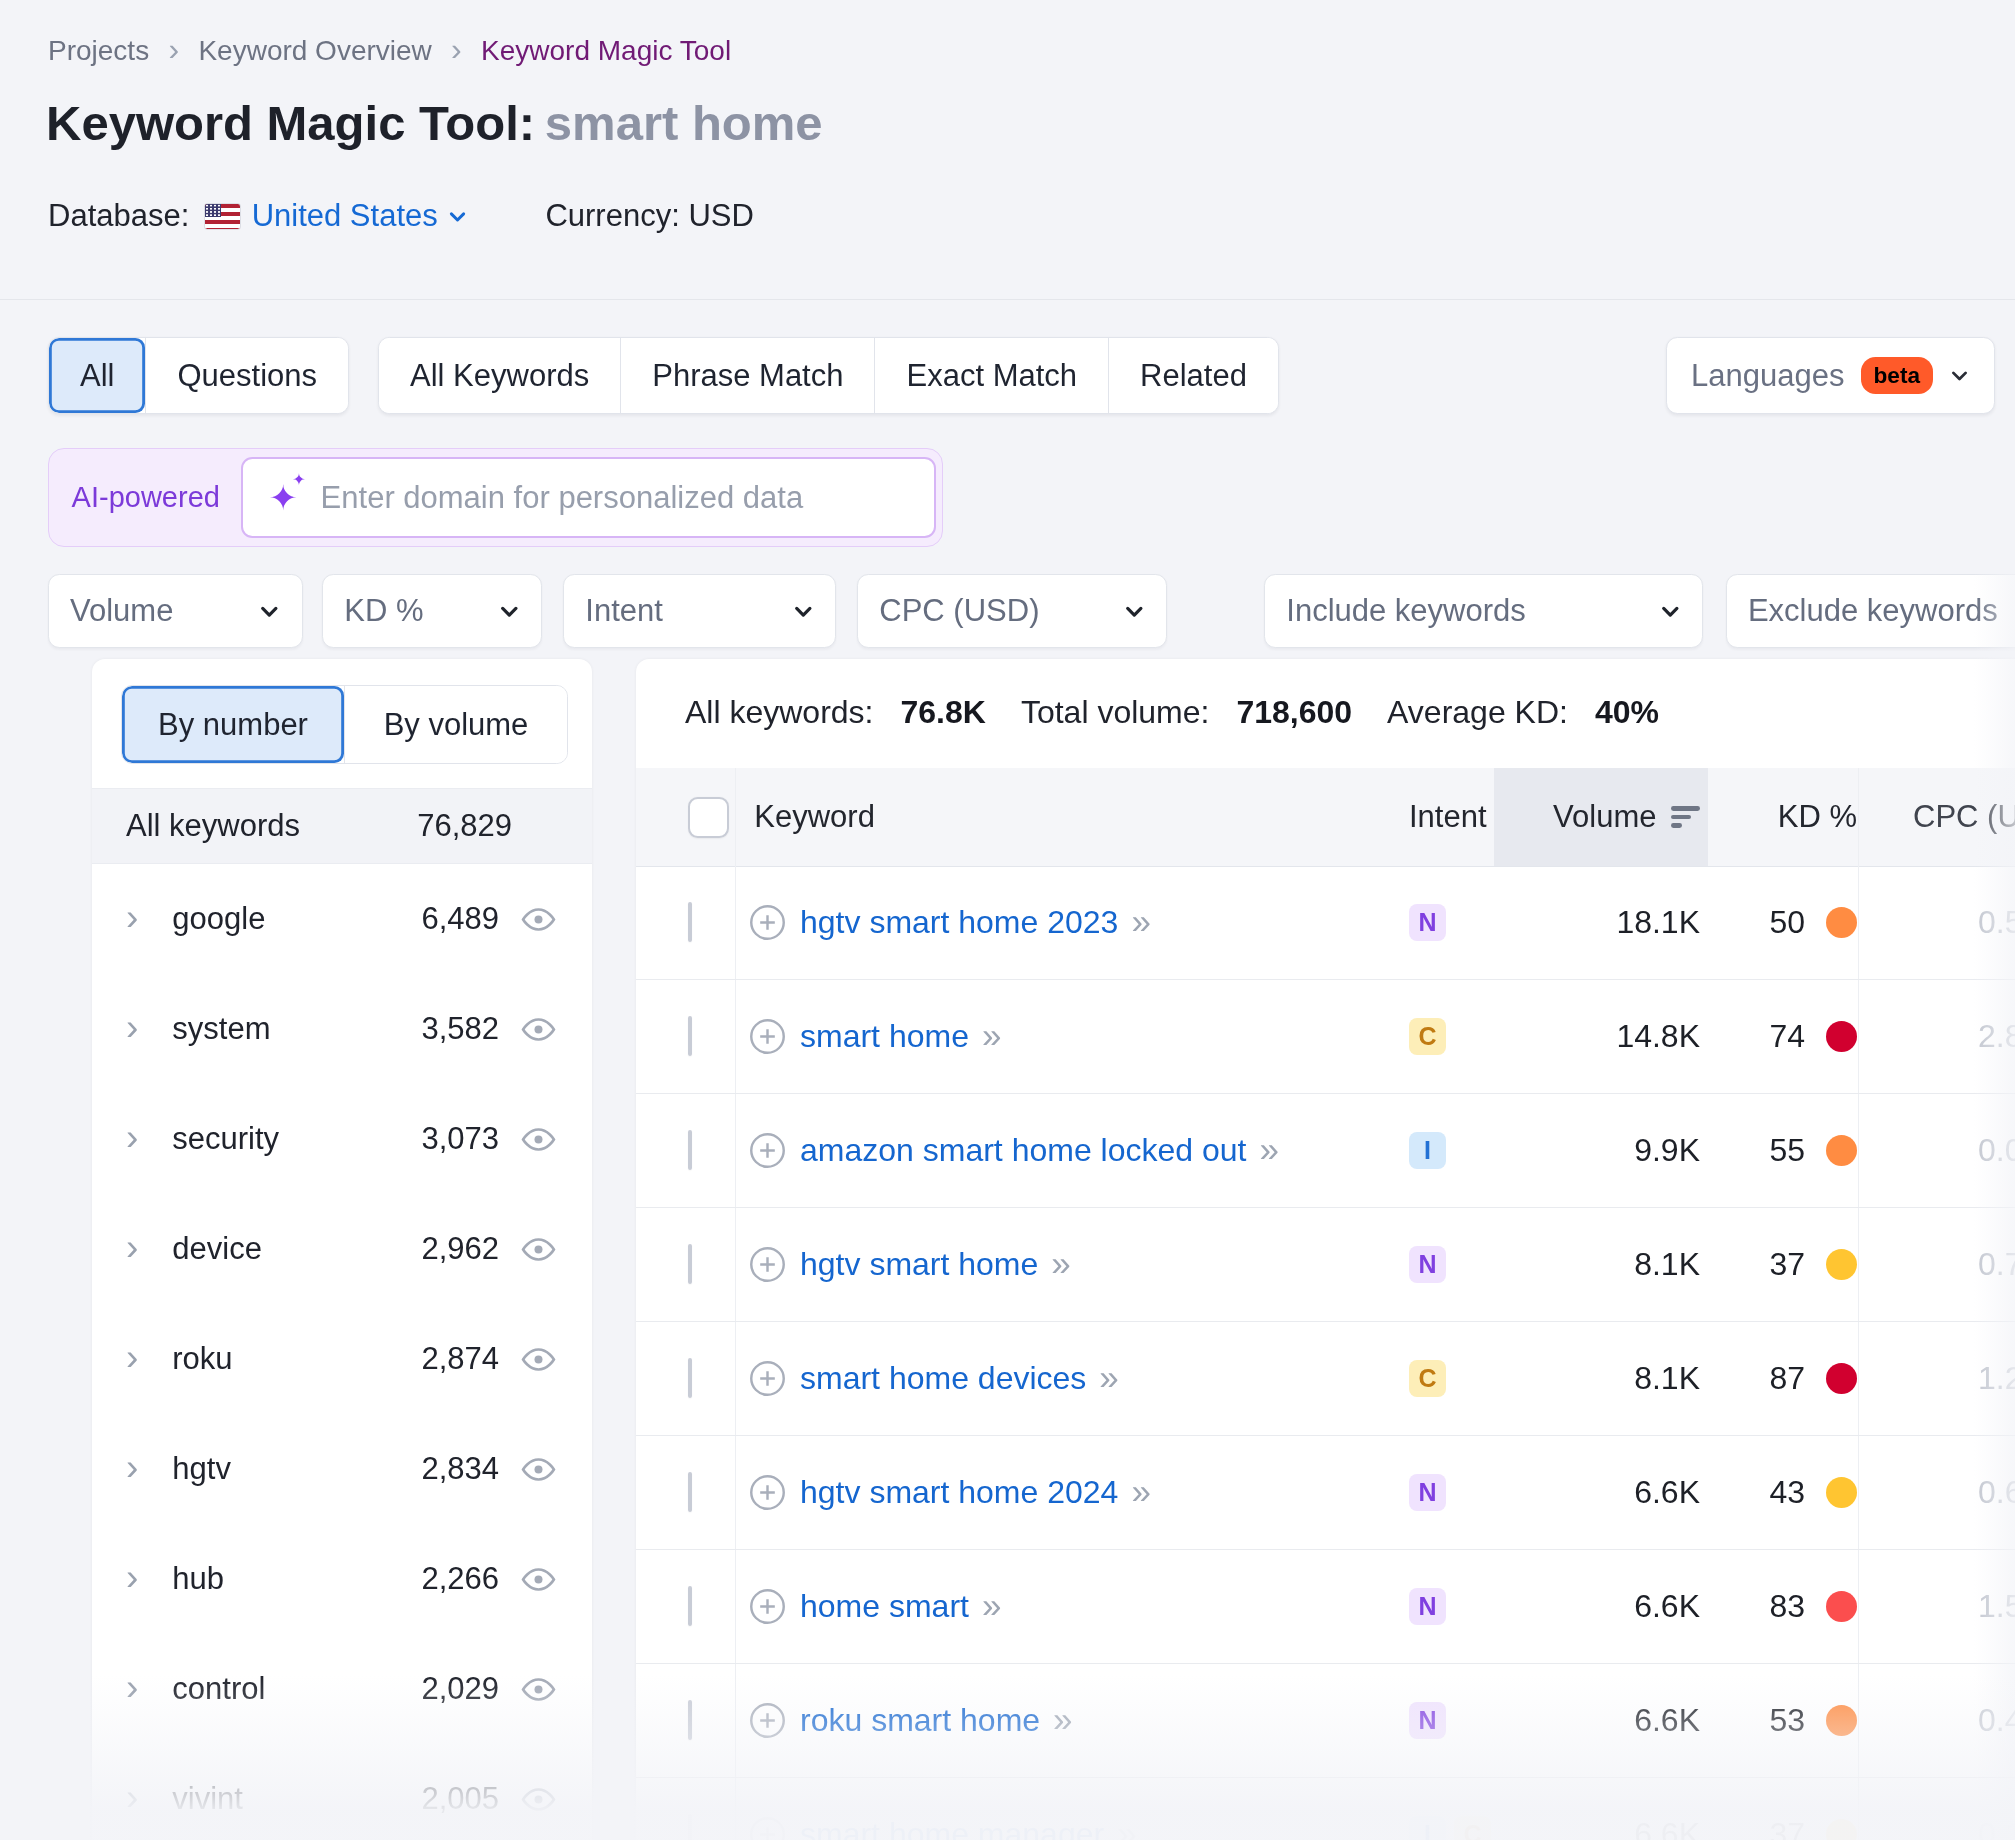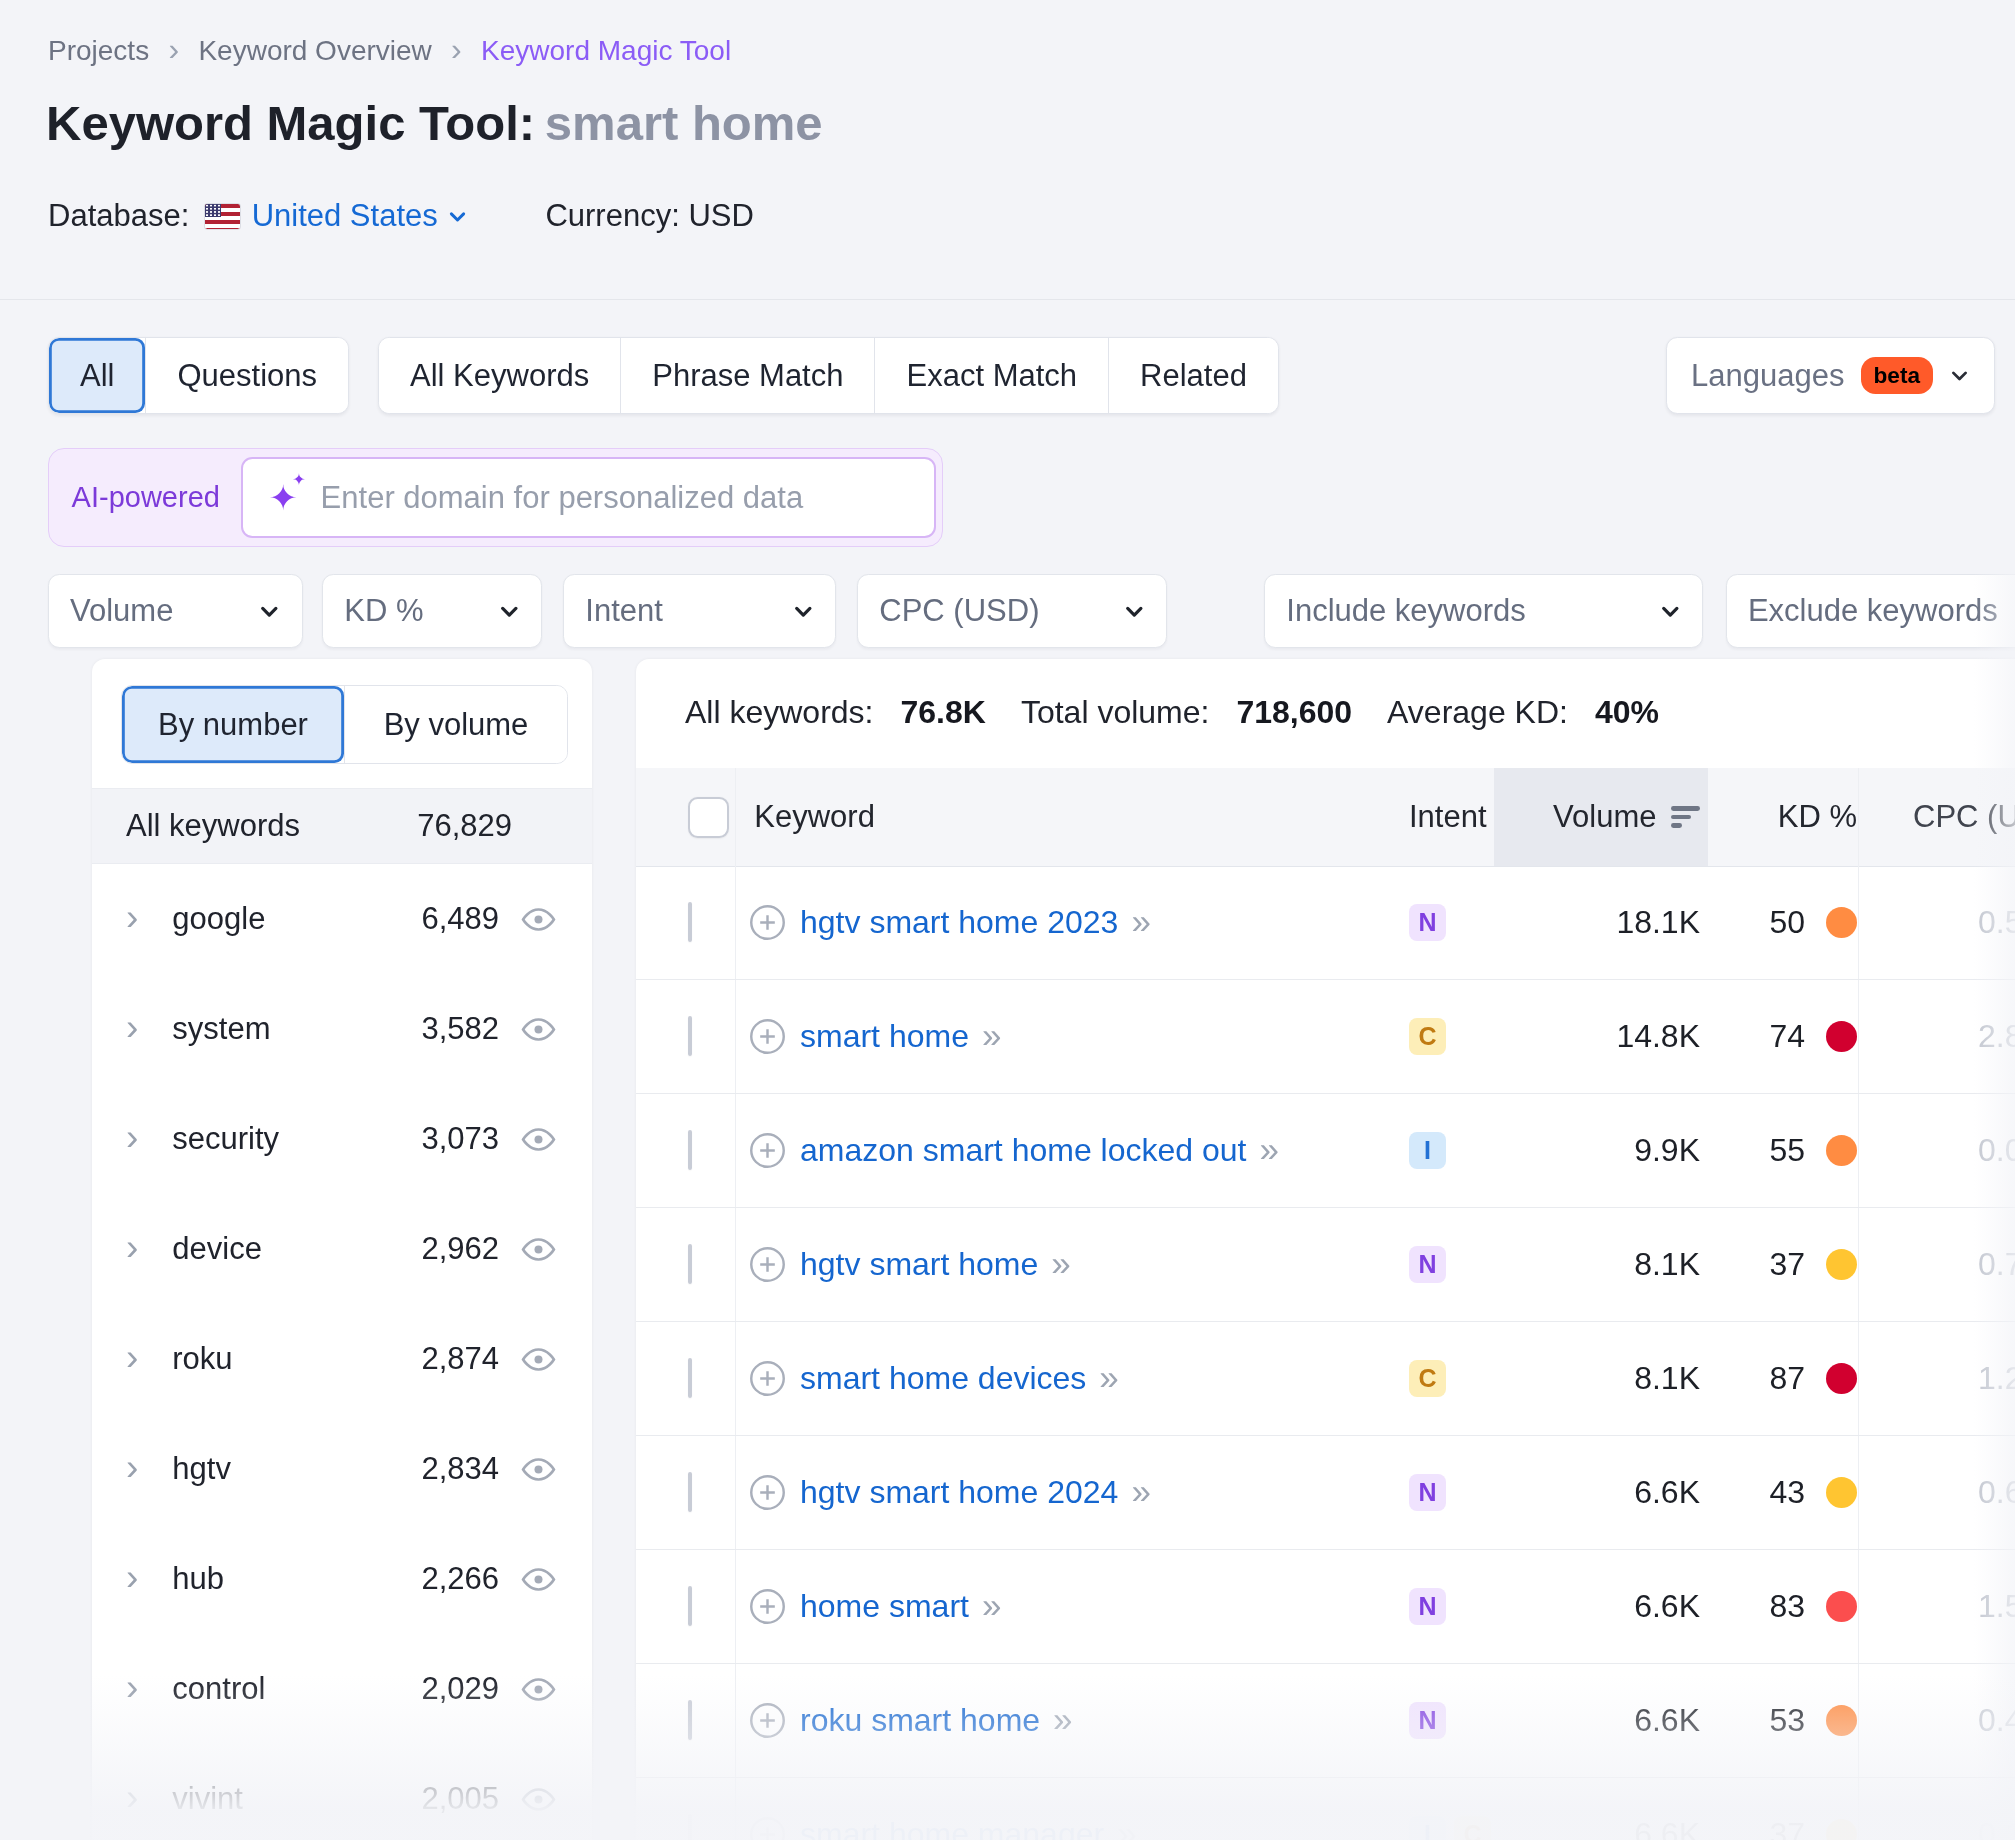--- a/index.html
+++ b/index.html
@@ -3,21 +3,21 @@
 <meta charset="utf-8">
 <style>
   html,body{margin:0;padding:0;background:#f3f4f8;}
   .page{position:relative;width:2015px;height:1840px;background:#f3f4f8;overflow:hidden;
         font-family:"Liberation Sans",sans-serif;color:#20232c;padding-left:28px;}
 
   
   .breadcrumb{position:absolute;top:35px;left:48px;display:flex;align-items:center;gap:19.3px;
               font-size:28px;color:#6d7383;}
   .breadcrumb .crumb{cursor:pointer;}
-  .breadcrumb .crumb.last{color:#8b5cf6;}
+  .breadcrumb .crumb.last{color:#701a75;}
   .crumb-sep{color:#9aa2b1;font-size:32px;line-height:1;transform:translateY(-2.4px);}
 
   
   .page-title{position:absolute;top:95px;left:46px;font-size:49px;font-weight:bold;color:#1e212a;}
   .page-title .query{font-weight:600;color:#8d93a4;margin-left:9.7px;}
 
   
   .dbrow{position:absolute;top:198px;left:48px;display:flex;align-items:center;font-size:31px;}
   .flag{position:relative;width:35px;height:25px;margin:0 11.3px 0 16px;border-radius:2.4px;overflow:hidden;
         background:repeating-linear-gradient(to bottom,#b22234 0 4px,#ffffff 4px 8px);box-shadow:0 0 0 0.8px #d6d9e0;}

